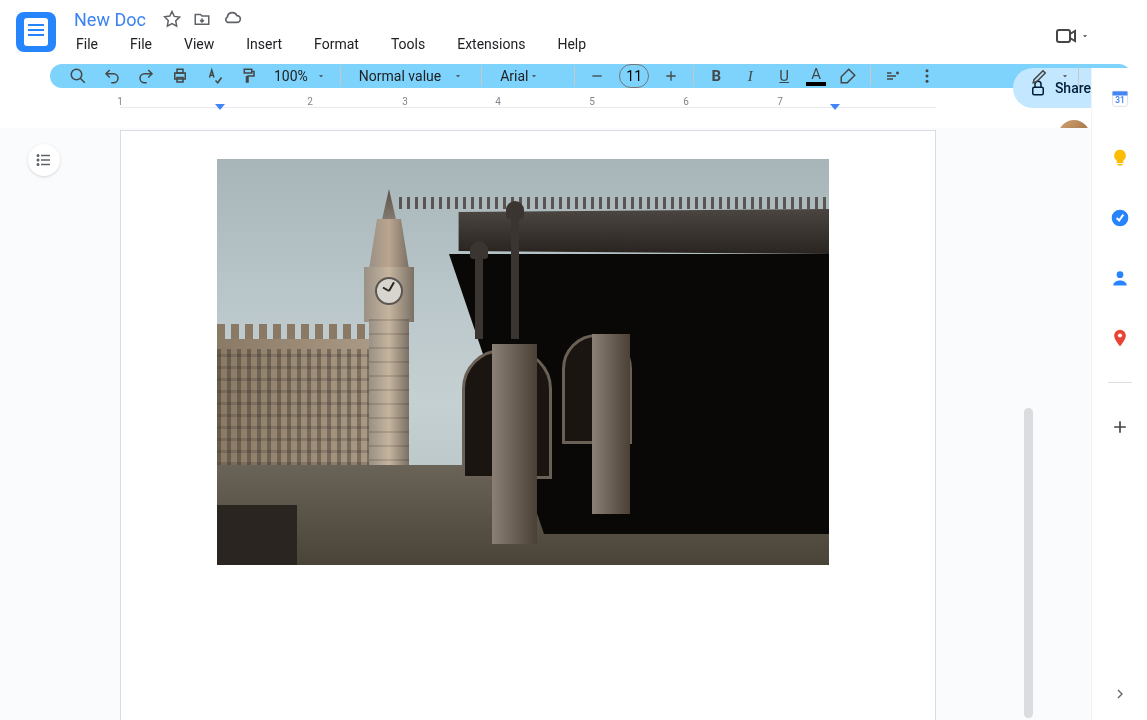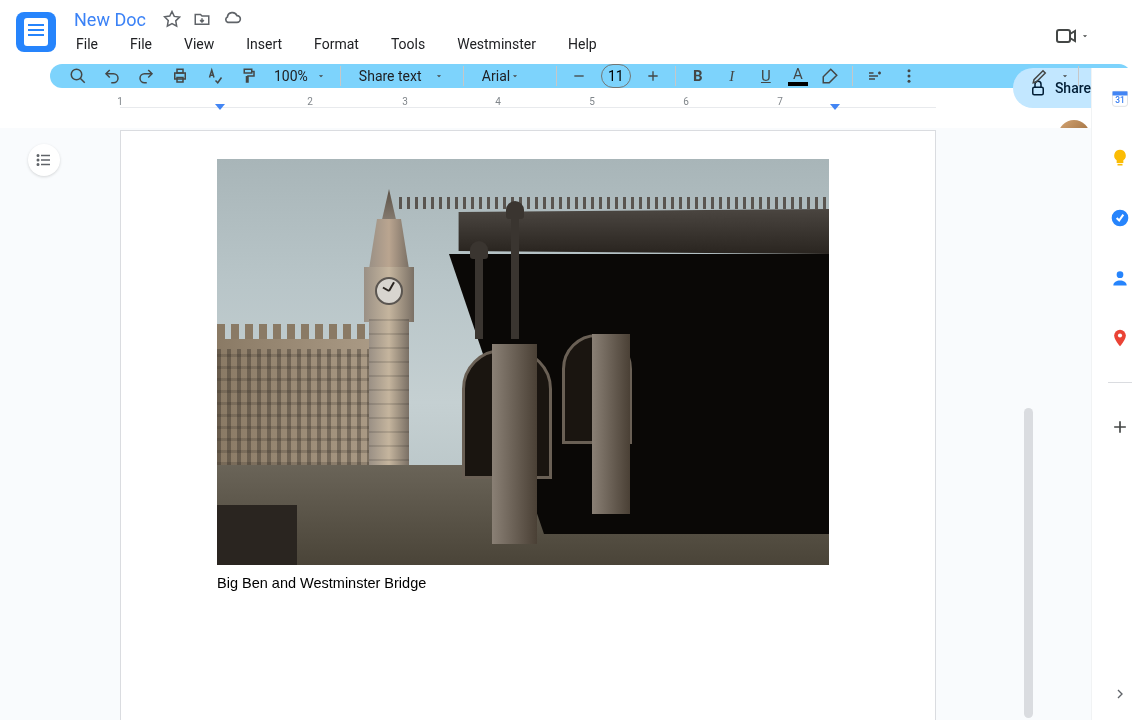--- a/index.html
+++ b/index.html
@@ -125,21 +125,21 @@
           </svg>
       </div>
     </div>
     <div class="menubar">
       <div class="menu-item">File</div>
       <div class="menu-item">File</div>
       <div class="menu-item">View</div>
       <div class="menu-item">Insert</div>
       <div class="menu-item">Format</div>
       <div class="menu-item">Tools</div>
-      <div class="menu-item">Westminster</div>
+      <div class="menu-item">Extensions</div>
       <div class="menu-item">Help</div>
     </div>
   </div>
   <div class="header-right">
     <div class="hr-icon">
       <svg width="24" height="24" viewBox="0 0 24 24" fill="none" stroke="#444746" stroke-width="2">
           <path d="M3 12a9 9 0 1 0 2.6-6.3L3 8"></path>
           <path d="M3 3v5h5"></path>
           <path d="M12 7v5l3 2"></path>
         </svg>
@@ -217,21 +217,21 @@
         </svg>
       </div>
     <div class="tb-zoom">
       <span>100%</span>
       <svg width="10" height="10" viewBox="0 0 24 24" fill="#444746">
           <path d="M7 10l5 5 5-5z"></path>
         </svg>
     </div>
     <div class="tb-sep"></div>
     <div class="tb-style">
-      <span>Share text</span>
+      <span>Normal value</span>
       <svg width="10" height="10" viewBox="0 0 24 24" fill="#444746">
           <path d="M7 10l5 5 5-5z"></path>
         </svg>
     </div>
     <div class="tb-sep"></div>
     <div class="tb-font">
       <span>Arial</span>
       <svg width="10" height="10" viewBox="0 0 24 24" fill="#444746">
           <path d="M7 10l5 5 5-5z"></path>
         </svg>
@@ -350,21 +350,20 @@
         <div class="pier pier1"></div>
         <div class="pier pier2"></div>
         <div class="lamp lamp1">
             <div class="lamp-top"></div>
           </div>
         <div class="lamp lamp2">
             <div class="lamp-top"></div>
           </div>
         <div class="fg-block"></div>
       </div>
-      <p class="caption">Big Ben and Westminster Bridge</p>
     </div>
   </div>
   <div class="scrollbar"></div>
 </div>
 
 <div class="sidepanel">
   <div class="sp-icon">
     <svg width="20" height="20" viewBox="0 0 24 24">
         <rect x="3" y="4" width="18" height="18" rx="3" fill="#fff" stroke="#dadce0"></rect>
         <rect x="3" y="4" width="18" height="5" fill="#4285f4"></rect>

